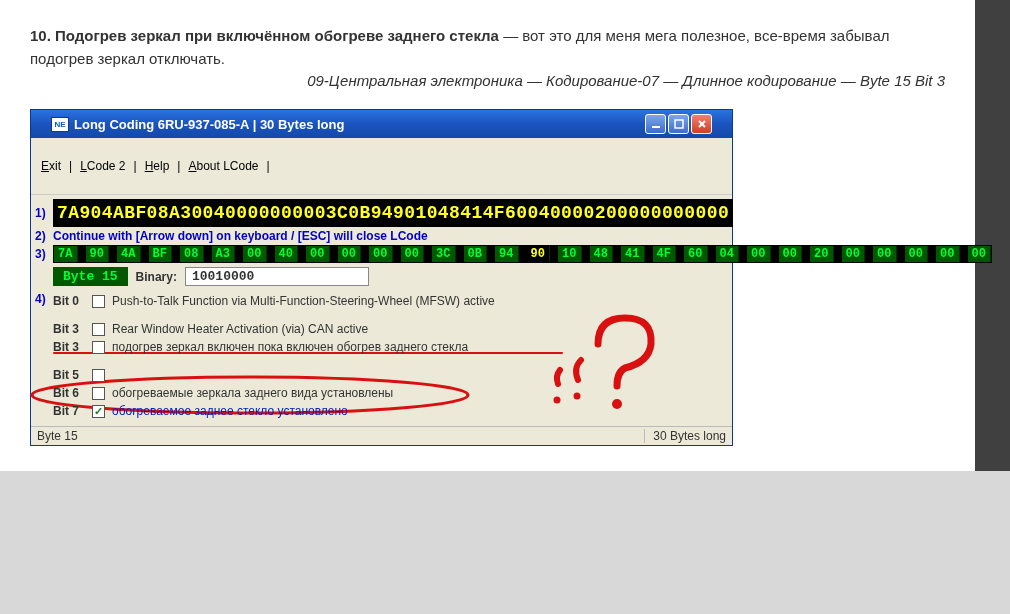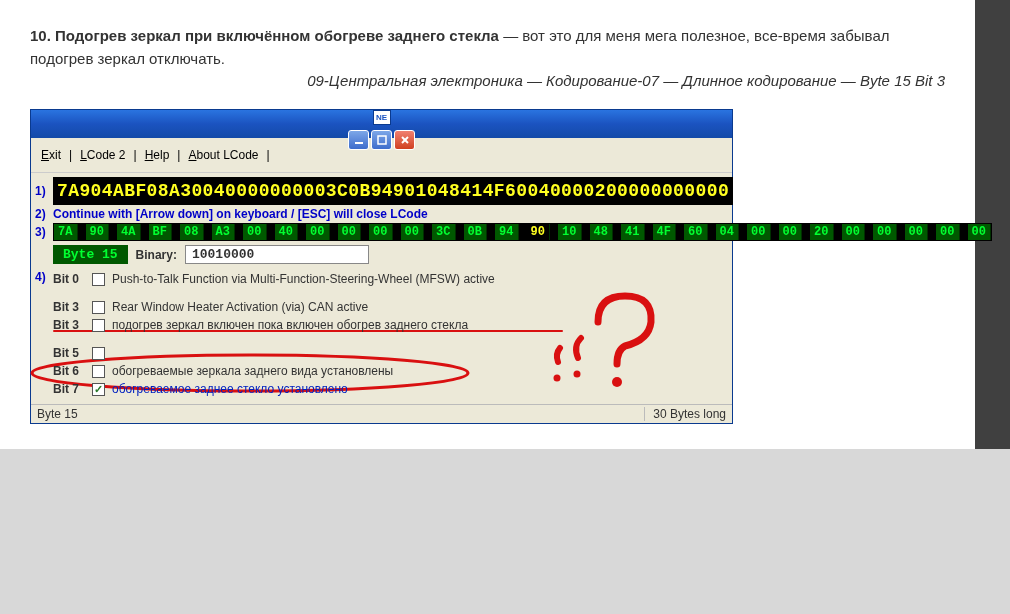--- a/index.html
+++ b/index.html
@@ -33,21 +33,20 @@
   .titlebar {
     background: linear-gradient(to bottom, #2a74e0 0%, #1b53c0 50%, #134aa8 100%);
     height: 28px;
     display: flex;
     align-items: center;
     padding: 0 20px;
     gap: 5px;
     color: #fff;
     font-size: 13px;
     font-weight: bold;
-    flex-direction: column;
   }
   .title-icon {
     width: 18px; height: 15px;
     background: #fff;
     display: flex; align-items: center; justify-content: center;
     color: #1b53c0; font-size: 8px; font-weight: bold;
     border: 1px solid #0a3a8f;
     flex-shrink: 0;
   }
   .title-text { flex: 1; overflow: hidden; white-space: nowrap; }
@@ -58,21 +57,21 @@
     border-radius: 3px;
     display: flex; align-items: center; justify-content: center;
     cursor: pointer;
   }
   .win-btn.min, .win-btn.max { background: linear-gradient(to bottom,#7da7e8,#3d6ccc); }
   .win-btn.close { background: linear-gradient(to bottom,#f08070,#d04020); }
   .win-btn svg { display:block; }
 
   .menubar {
     background: #ece9d8;
-    padding: 8px 6px;
+    padding: 19px 6px;
     font-size: 12px;
     color: #000;
     display: flex;
     gap: 2px;
     border-bottom: 1px solid #ccc;
   }
   .menu-item {
     padding: 2px 4px;
     cursor: pointer;
   }
@@ -216,20 +215,21 @@
 <div class="page-outer">
   <div class="content-area">
     <p class="article-line1">
       <span class="article-bold">10. Подогрев зеркал при включённом обогреве заднего стекла</span><span> — вот это для меня мега полезное, все-время забывал подогрев зеркал отключать.</span>
     </p>
     <p class="article-path">09-Центральная электроника — Кодирование-07 — Длинное кодирование — Byte 15 Bit 3</p>
 
     <div class="window">
       <div class="titlebar">
         <div class="title-icon">NE</div>
+        <div class="title-text">Long Coding  6RU-937-085-A  |  30 Bytes long</div>
         <div class="win-buttons">
           <div class="win-btn min">
             <svg width="10" height="10">
                 <rect x="1" y="7" width="8" height="2" fill="#fff"></rect>
               </svg>
           </div>
           <div class="win-btn max">
             <svg width="10" height="10">
                 <rect x="1" y="1" width="8" height="8" fill="none" stroke="#fff" stroke-width="1.5"></rect>
               </svg>

